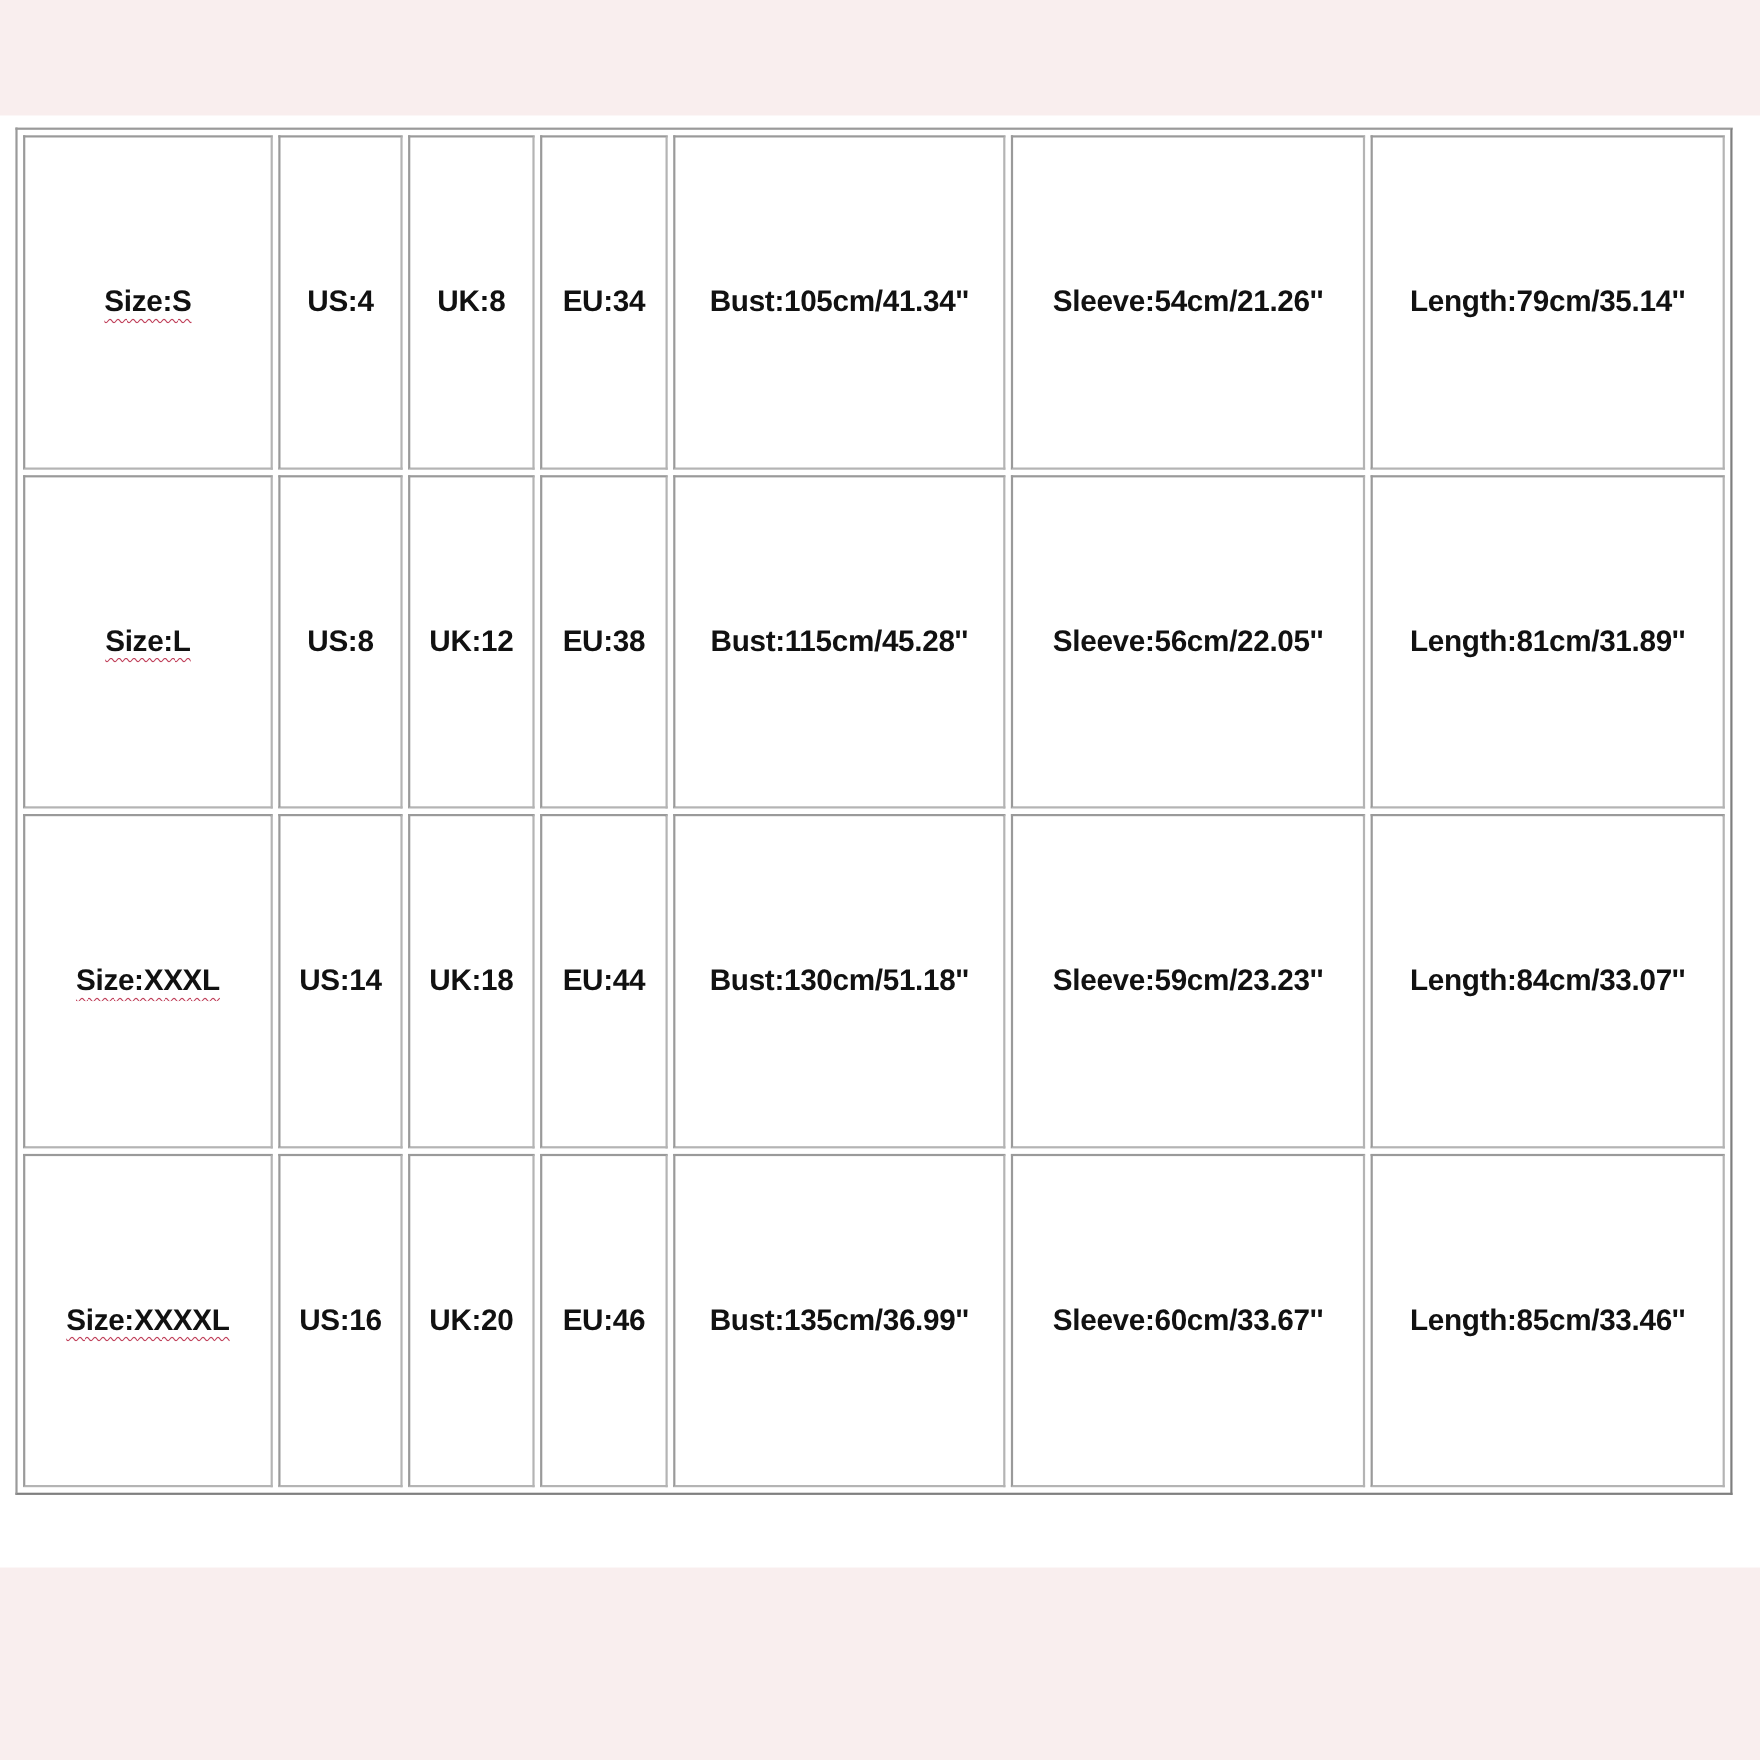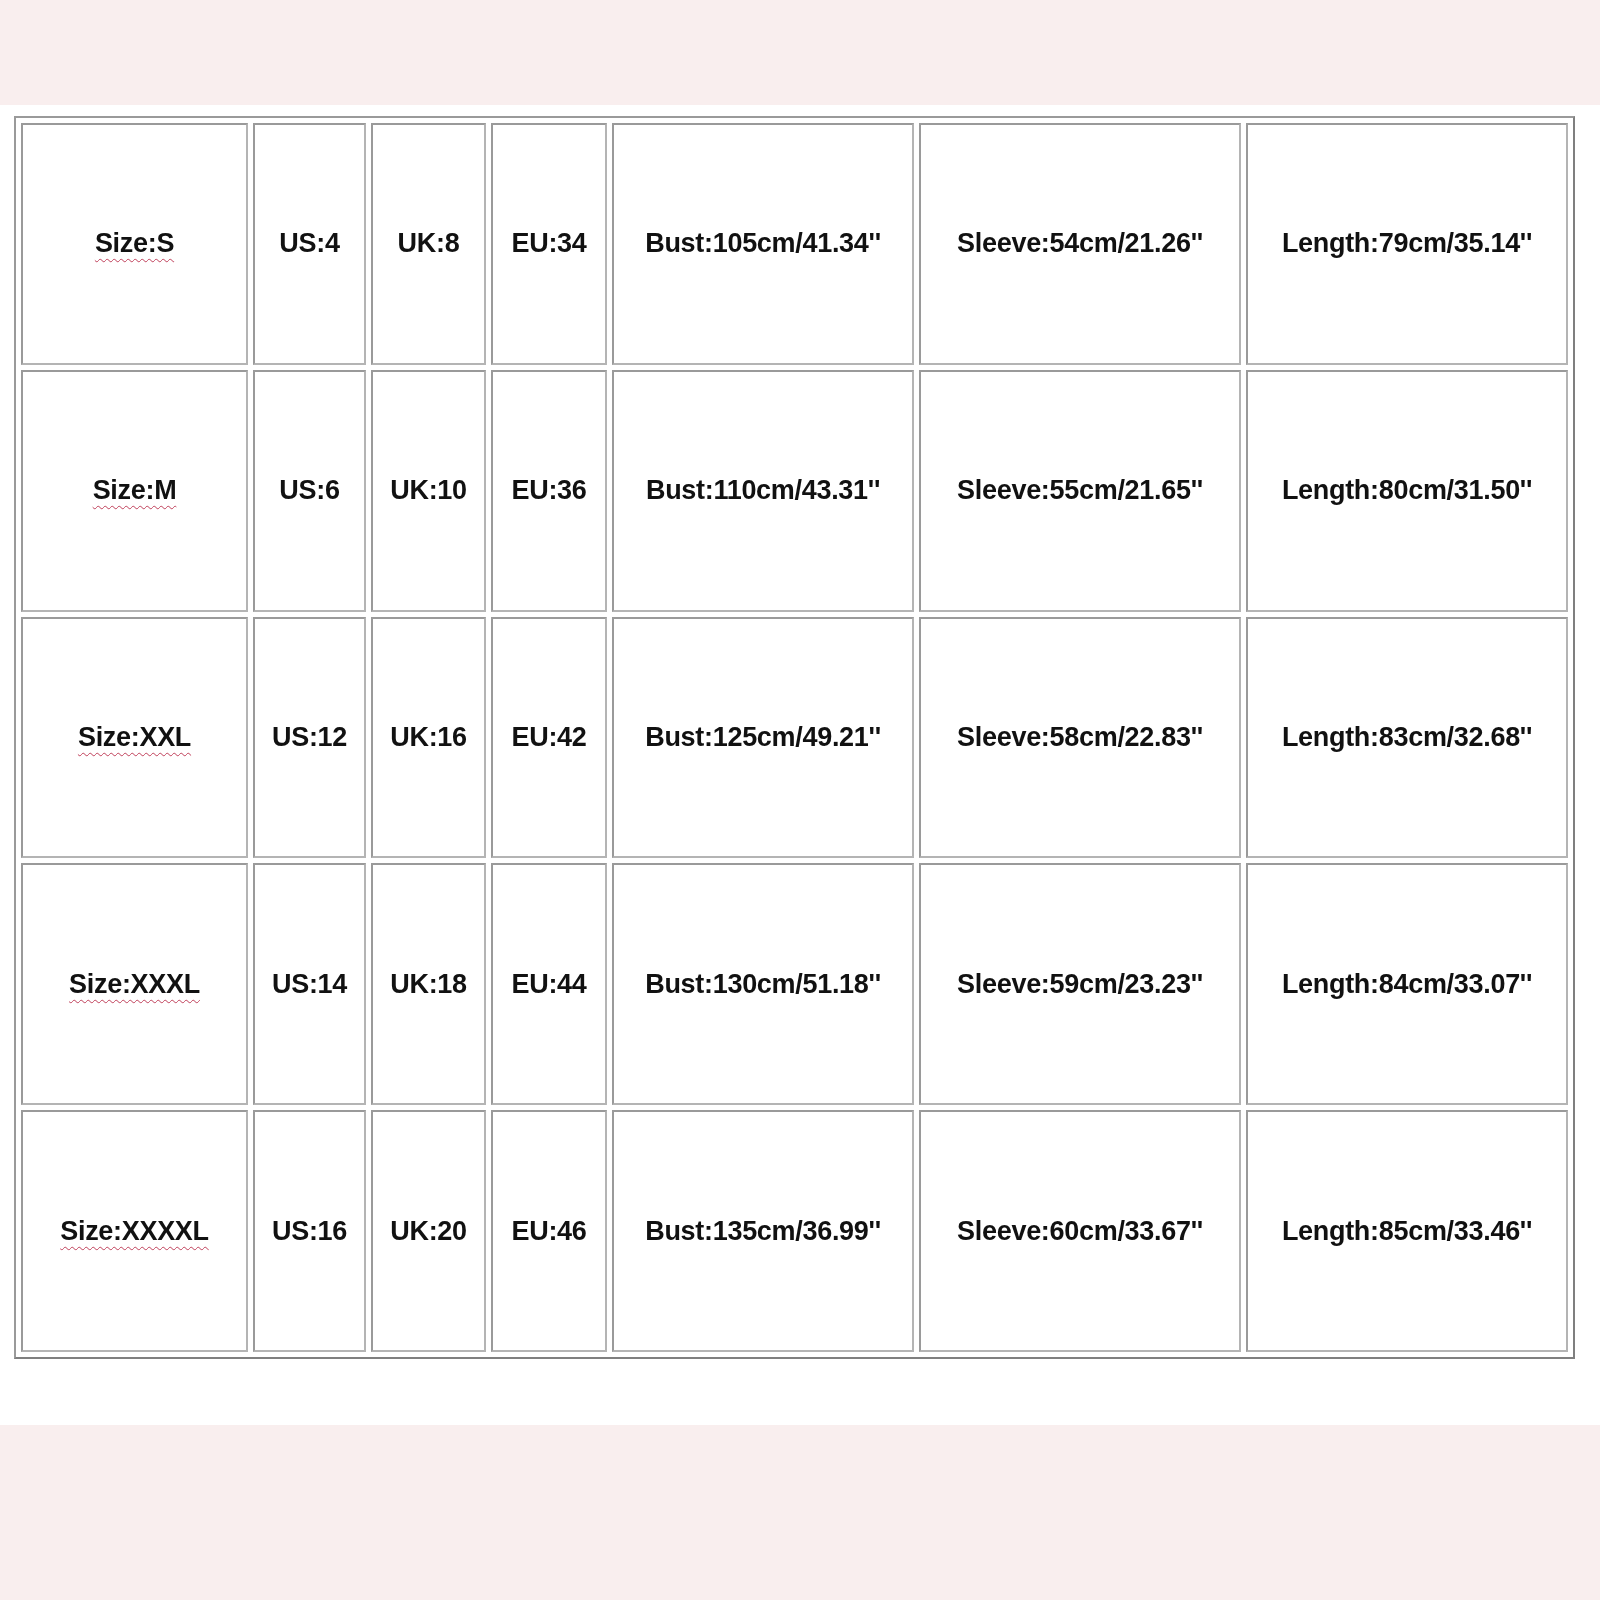--- a/index.html
+++ b/index.html
@@ -66,41 +66,32 @@
   <tr>
     <td><span class="size-label">Size:S</span></td>
     <td>US:4</td>
     <td>UK:8</td>
     <td>EU:34</td>
     <td>Bust:105cm/41.34''</td>
     <td>Sleeve:54cm/21.26''</td>
     <td>Length:79cm/35.14''</td>
   </tr>
 
+
   <tr>
-    <td><span class="size-label">Size:M</span></td>
-    <td>US:6</td>
-    <td>UK:10</td>
-    <td>EU:36</td>
-    <td>Bust:110cm/43.31''</td>
-    <td>Sleeve:55cm/21.65''</td>
-    <td>Length:80cm/31.50''</td>
+    <td><span class="size-label">Size:L</span></td>
+    <td>US:8</td>
+    <td>UK:12</td>
+    <td>EU:38</td>
+    <td>Bust:115cm/45.28''</td>
+    <td>Sleeve:56cm/22.05''</td>
+    <td>Length:81cm/31.89''</td>
   </tr>
 
 
-
-  <tr>
-    <td><span class="size-label">Size:XXL</span></td>
-    <td>US:12</td>
-    <td>UK:16</td>
-    <td>EU:42</td>
-    <td>Bust:125cm/49.21''</td>
-    <td>Sleeve:58cm/22.83''</td>
-    <td>Length:83cm/32.68''</td>
-  </tr>
 
   <tr>
     <td><span class="size-label">Size:XXXL</span></td>
     <td>US:14</td>
     <td>UK:18</td>
     <td>EU:44</td>
     <td>Bust:130cm/51.18''</td>
     <td>Sleeve:59cm/23.23''</td>
     <td>Length:84cm/33.07''</td>
   </tr>

